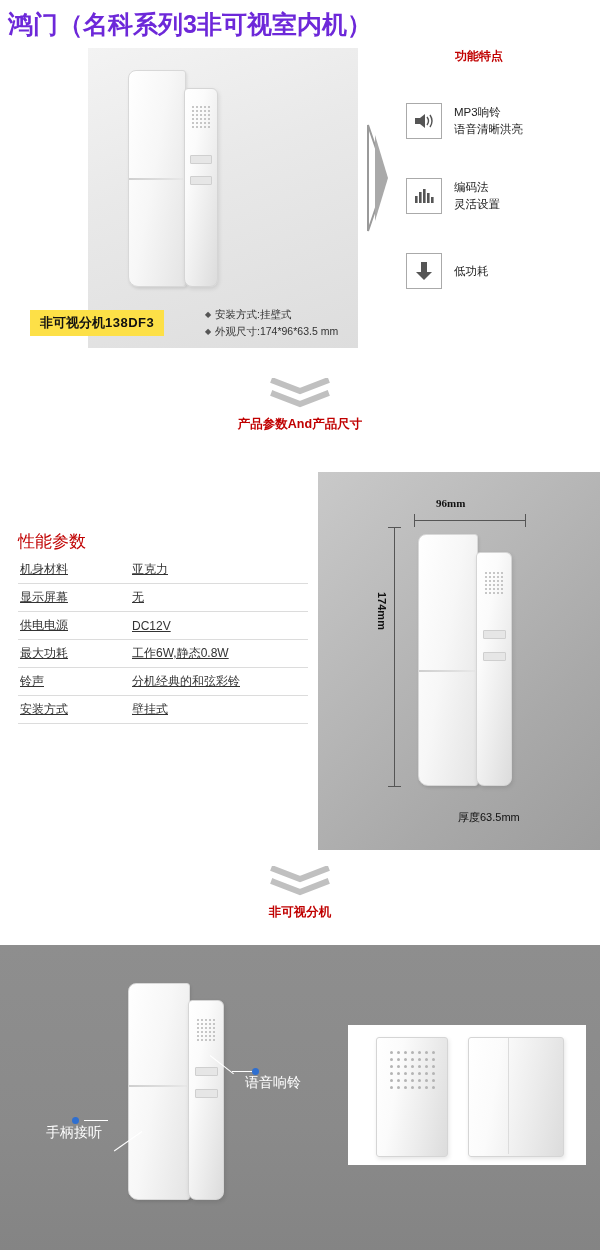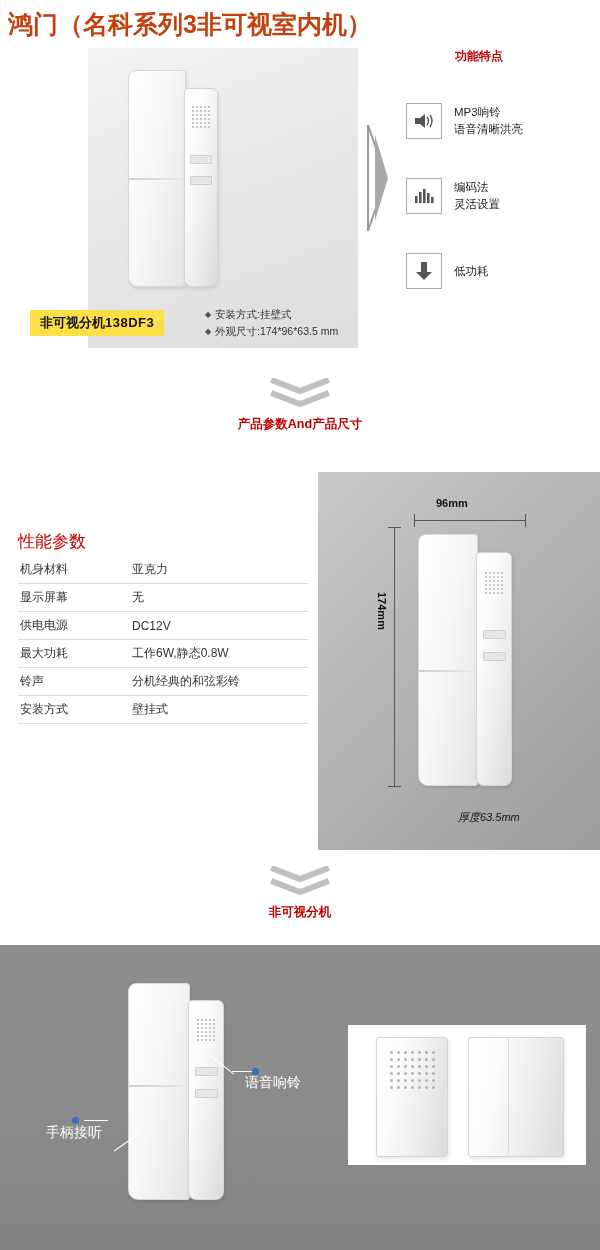--- a/index.html
+++ b/index.html
@@ -22,21 +22,21 @@
     left: 0; top: 0;
     width: 600px; height: 48px;
     display: flex;
     align-items: center;
     padding-left: 8px;
     box-sizing: border-box;
   }
   .brand {
     font-size: 25px;
     font-weight: bold;
-    color: #c2410c;
+    color: #6d28d9;
     letter-spacing: 0px;
   }
   .brand .paren { font-weight: bold; }
 
   
   .top-photo {
     position: absolute;
     left: 88px; top: 48px;
     width: 270px; height: 300px;
     background: linear-gradient(160deg,#f3f3f3 0%, #e9e9e9 40%, #dddddd 100%);
@@ -177,20 +177,21 @@
     left: 18px; top: 530px;
     font-size: 17px;
     color: #c00000;
   }
   .params-table {
     position: absolute;
     left: 18px; top: 556px;
     width: 290px;
     border-collapse: collapse;
     font-size: 12px;
+    text-decoration: underline;
   }
   .params-table td {
     border-bottom: 1px solid #dcdcdc;
     padding: 5px 2px;
     color: #333;
   }
   .params-table td.k { width: 98px; }
   .params-table td.v { padding-left: 12px; }
 
   
@@ -398,21 +399,21 @@
     </tr>
     <tr>
       <td class="k">安装方式</td>
       <td class="v">壁挂式</td>
     </tr>
   </tbody>
 </table>
 
 <div class="dim-photo">
 
-  <div class="dim-label" style="left:118px; top:25px;">96mm</div>
+  <div class="dim-label" style="left:118px; top:25px;font-family:Liberation Serif, serif;">96mm</div>
   <div class="dim-line" style="left:96px; top:48px; width:112px; height:1px;"></div>
   <div class="dim-line" style="left:96px; top:42px; width:1px; height:13px;"></div>
   <div class="dim-line" style="left:207px; top:42px; width:1px; height:13px;"></div>
 
   <div class="dim-label vert-text" style="left:58px; top:120px;">174mm</div>
   <div class="dim-line" style="left:76px; top:55px; width:1px; height:260px;"></div>
   <div class="dim-line" style="left:70px; top:55px; width:13px; height:1px;"></div>
   <div class="dim-line" style="left:70px; top:314px; width:13px; height:1px;"></div>
 
   <div class="device">
@@ -448,21 +449,21 @@
       <i></i>
         <i></i>
         <i></i>
         <i></i>
         <i></i>
     </div>
     <div class="dev-btn" style="left:165px; top:158px; width:21px; height:7px;"></div>
     <div class="dev-btn" style="left:165px; top:180px; width:21px; height:7px;"></div>
   </div>
 
-  <div class="thk-label" style="left:140px; top:338px;font-style:italic;">厚度63.5mm</div>
+  <div class="thk-label" style="left:140px; top:338px;">厚度63.5mm</div>
 </div>
 
 <div class="chev" style="top:866px;">
   <svg width="60" height="30" viewBox="0 0 60 30">
     <path d="M4 3 L30 13 L56 3" fill="none" stroke="#c0c0c0" stroke-width="6" stroke-linecap="square"></path>
     <path d="M4 16 L30 26 L56 16" fill="none" stroke="#c0c0c0" stroke-width="6" stroke-linecap="square"></path>
   </svg>
   <div class="chev-label">非可视分机</div>
 </div>
 

